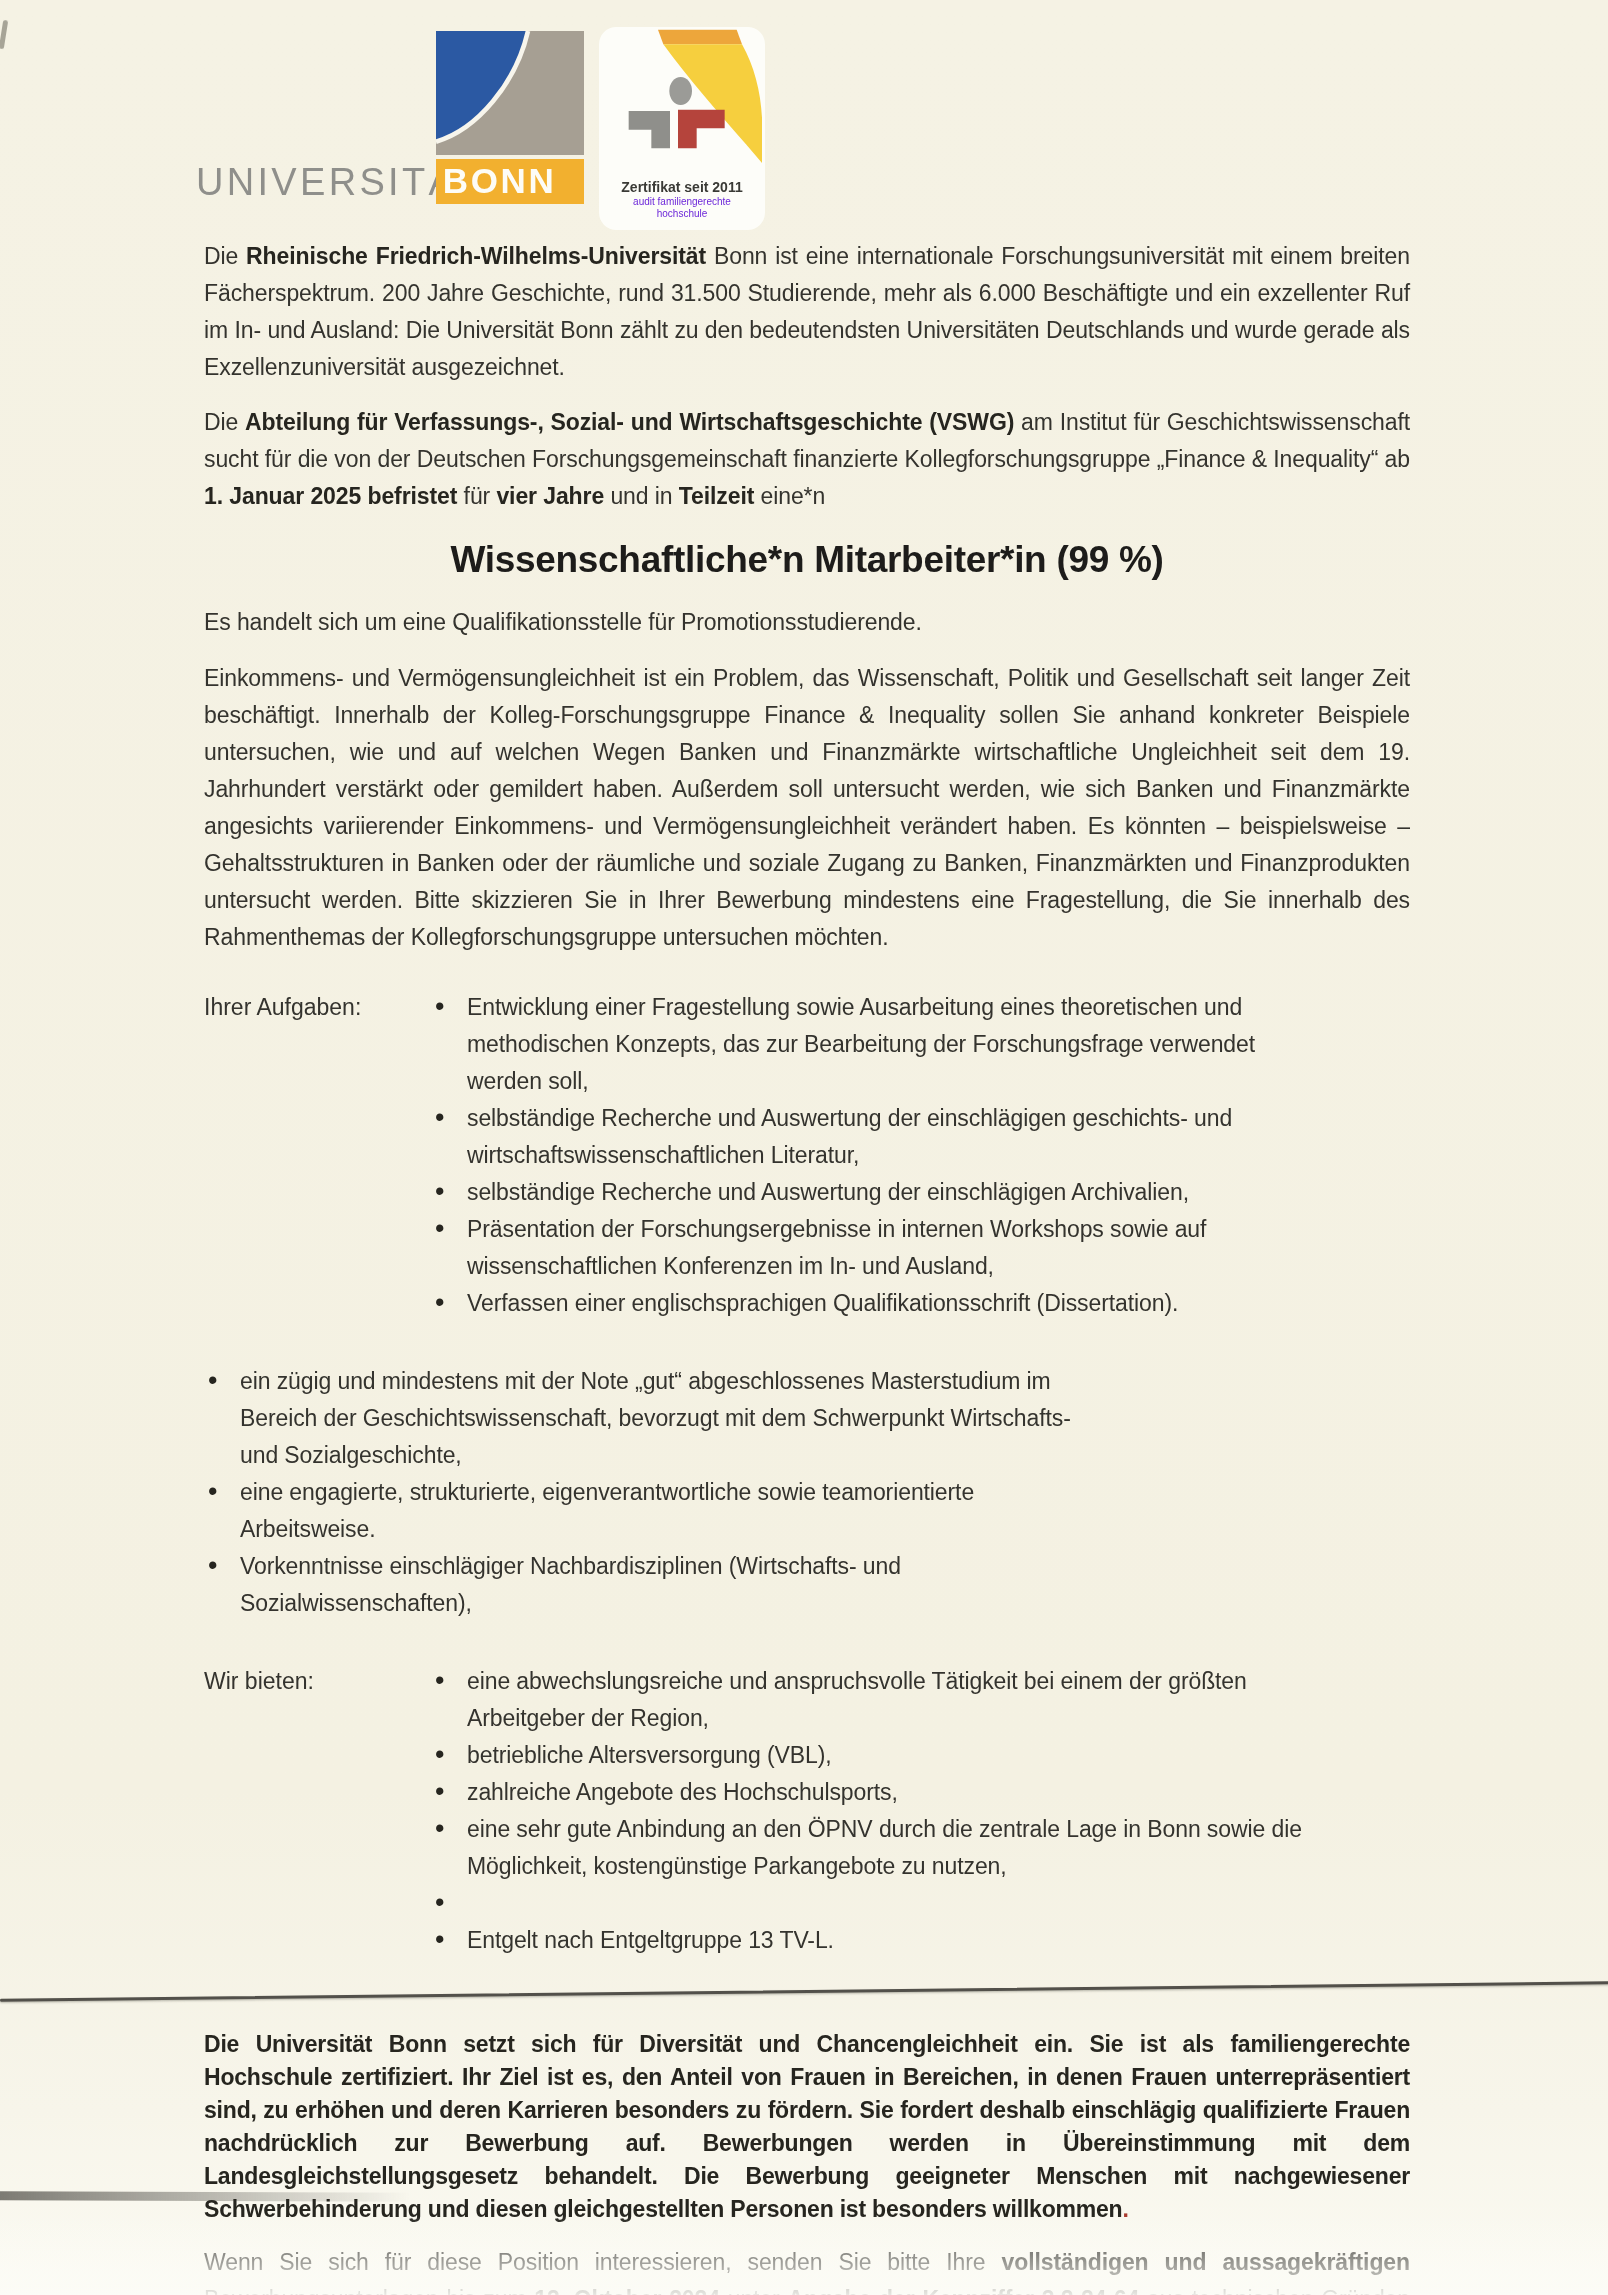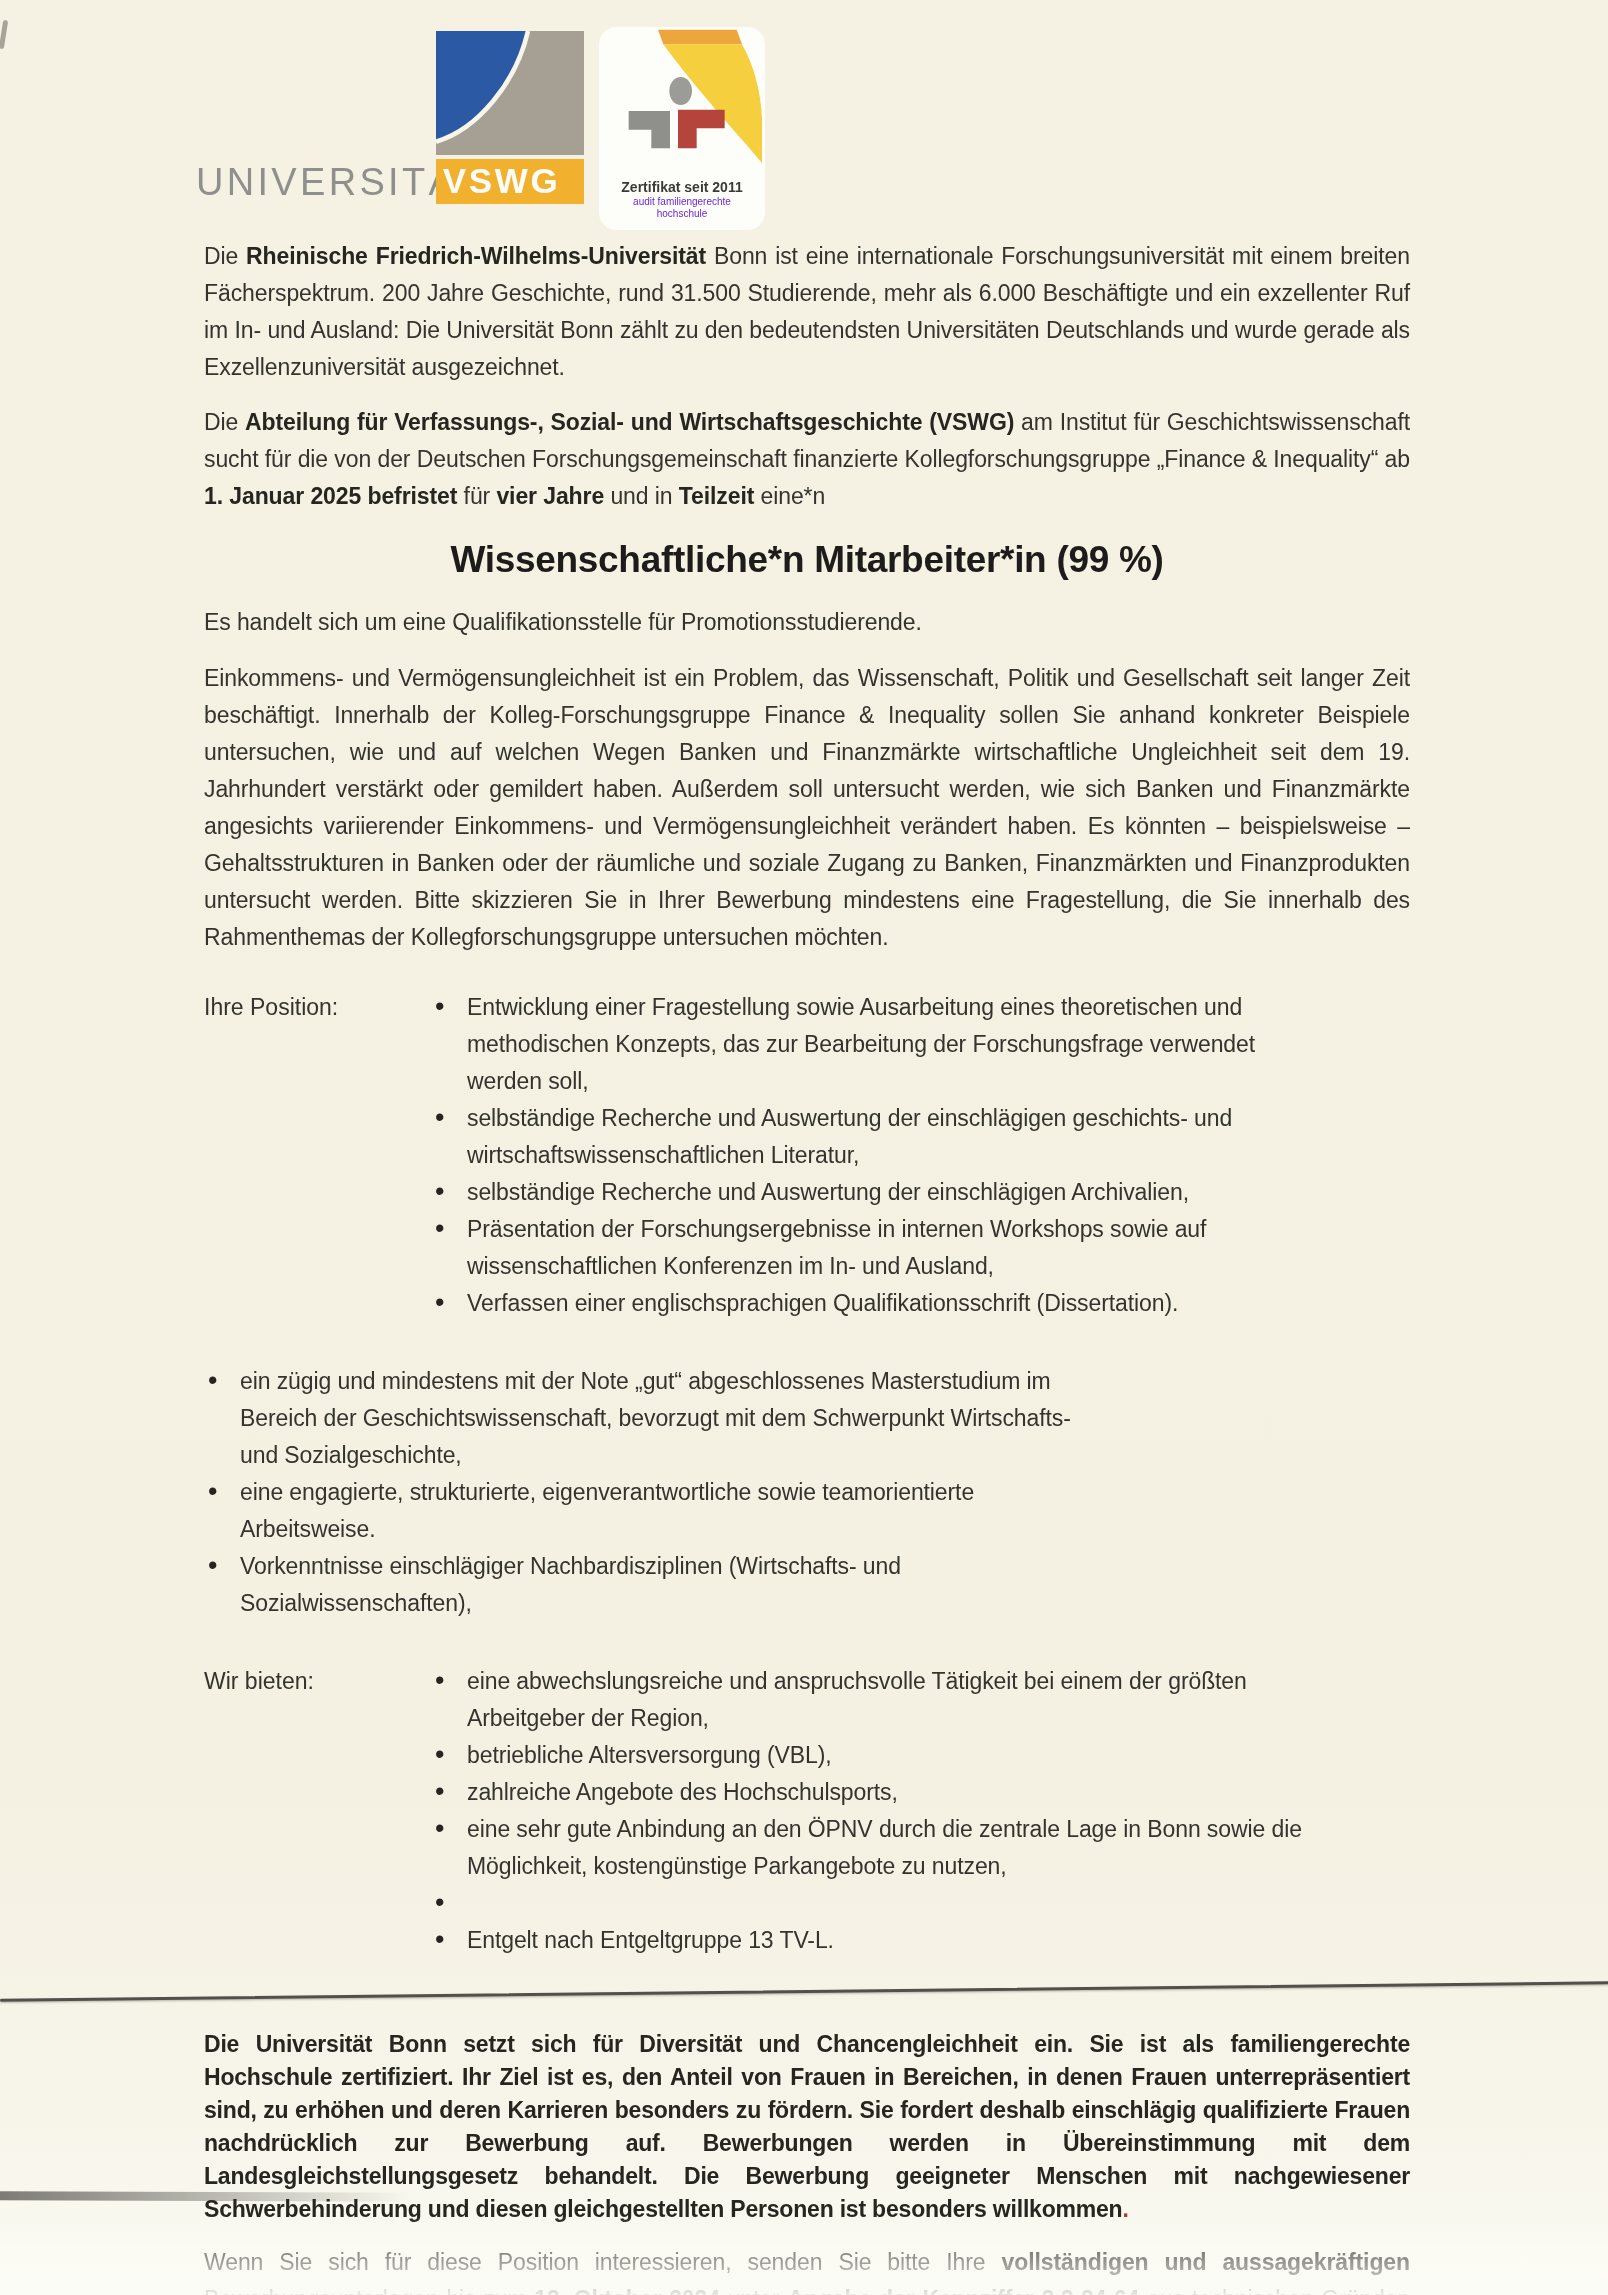--- a/index.html
+++ b/index.html
@@ -103,21 +103,21 @@
 
       <div class="logo-square">
         <svg viewBox="0 0 222 186">
           <rect x="0" y="0" width="222" height="186" fill="#2b59a3"></rect>
           <path d="M138,0 C120,78 62,148 0,166 L0,186 L222,186 L222,0 Z" fill="#a69f93"></path>
           <path d="M138,0 C120,78 62,148 0,166" stroke="#f7f5ec" stroke-width="7" fill="none"></path>
         </svg>
       </div>
 
       <div class="bonn-box">
-        <span>VSWG</span>
+        <span>BONN</span>
       </div>
 
       <div class="cert">
         <svg viewBox="0 0 248 264">
           <polygon points="88,4 206,4 214,26 96,26" fill="#eda63b"></polygon>
           <path d="M96,26 L214,26 C232,58 242,96 244,136 L244,204 L220,176 C178,128 134,78 96,26 Z" fill="#f6cf3e"></path>
           <ellipse cx="122" cy="96" rx="17" ry="21" fill="#9b9b97"></ellipse>
           <path d="M44,126 h62 v56 h-28 v-28 h-34 z" fill="#8f8f8b"></path>
           <path d="M118,124 h70 v28 h-42 v30 h-28 z" fill="#b5443c"></path>
         </svg>
@@ -133,21 +133,21 @@
 
     <p class="para"><span>Die </span><span class="b">Abteilung für Verfassungs-, Sozial- und Wirtschaftsgeschichte (VSWG)</span><span> am Institut für Geschichtswissenschaft sucht für die von der Deutschen Forschungsgemeinschaft finanzierte Kollegforschungsgruppe „Finance &amp; Inequality“ ab </span><span class="b">1. Januar 2025 befristet</span><span> für </span><span class="b">vier Jahre</span><span> und in </span><span class="b">Teilzeit</span><span> eine*n</span></p>
 
     <h1 class="title">Wissenschaftliche*n Mitarbeiter*in (99 %)</h1>
 
     <p class="para note">Es handelt sich um eine Qualifikationsstelle für Promotionsstudierende.</p>
 
     <p class="para desc">Einkommens- und Vermögensungleichheit ist ein Problem, das Wissenschaft, Politik und Gesellschaft seit langer Zeit beschäftigt. Innerhalb der Kolleg-Forschungsgruppe Finance &amp; Inequality sollen Sie anhand konkreter Beispiele untersuchen, wie und auf welchen Wegen Banken und Finanzmärkte wirtschaftliche Ungleichheit seit dem 19. Jahrhundert verstärkt oder gemildert haben. Außerdem soll untersucht werden, wie sich Banken und Finanzmärkte angesichts variierender Einkommens- und Vermögensungleichheit verändert haben. Es könnten – beispielsweise – Gehaltsstrukturen in Banken oder der räumliche und soziale Zugang zu Banken, Finanzmärkten und Finanzprodukten untersucht werden. Bitte skizzieren Sie in Ihrer Bewerbung mindestens eine Fragestellung, die Sie innerhalb des Rahmenthemas der Kollegforschungsgruppe untersuchen möchten.</p>
 
     <section class="row">
-      <div class="sec-label">Ihre Position:</div>
+      <div class="sec-label">Ihrer Aufgaben:</div>
       <ul class="bullets">
           <li>Entwicklung einer Fragestellung sowie Ausarbeitung eines theoretischen und methodischen Konzepts, das zur Bearbeitung der Forschungsfrage verwendet werden soll,</li>
           <li>selbständige Recherche und Auswertung der einschlägigen geschichts- und wirtschaftswissenschaftlichen Literatur,</li>
           <li>selbständige Recherche und Auswertung der einschlägigen Archivalien,</li>
           <li>Präsentation der Forschungsergebnisse in internen Workshops sowie auf wissenschaftlichen Konferenzen im In- und Ausland,</li>
           <li>Verfassen einer englischsprachigen Qualifikationsschrift (Dissertation).</li>
         </ul>
     </section>
 
     <section class="row gap">

